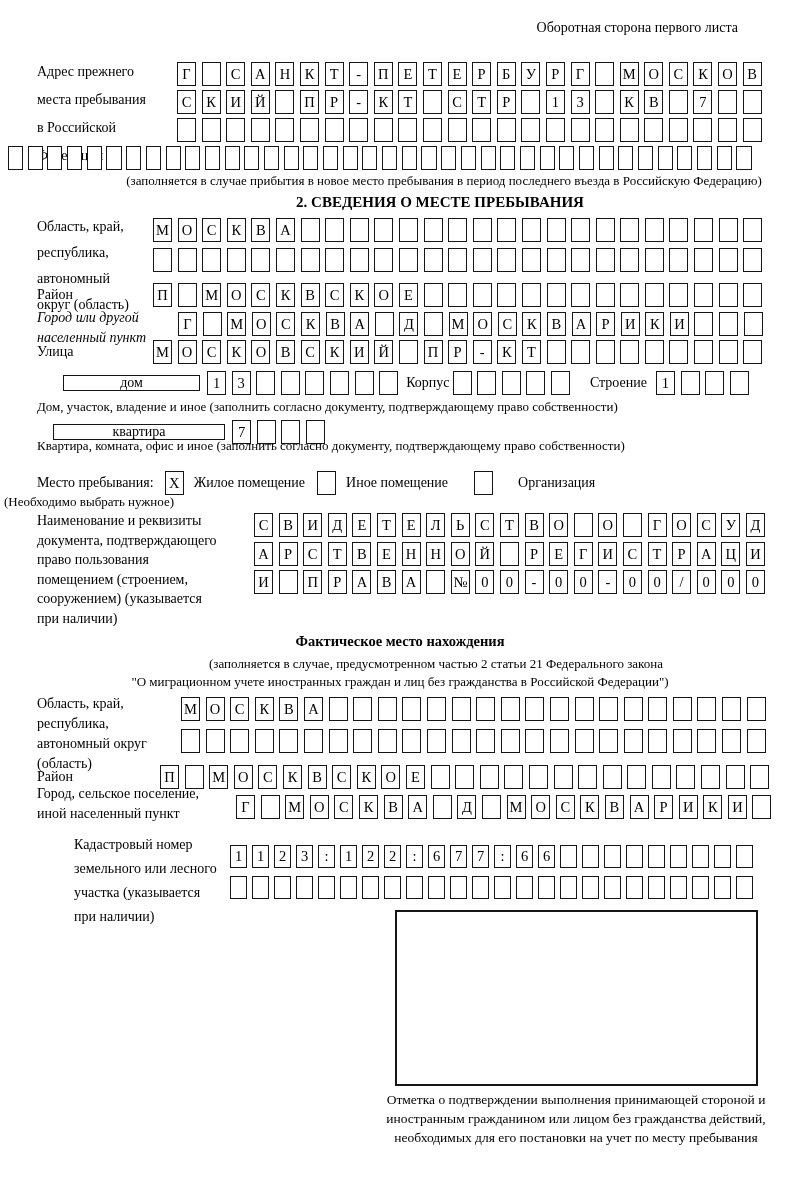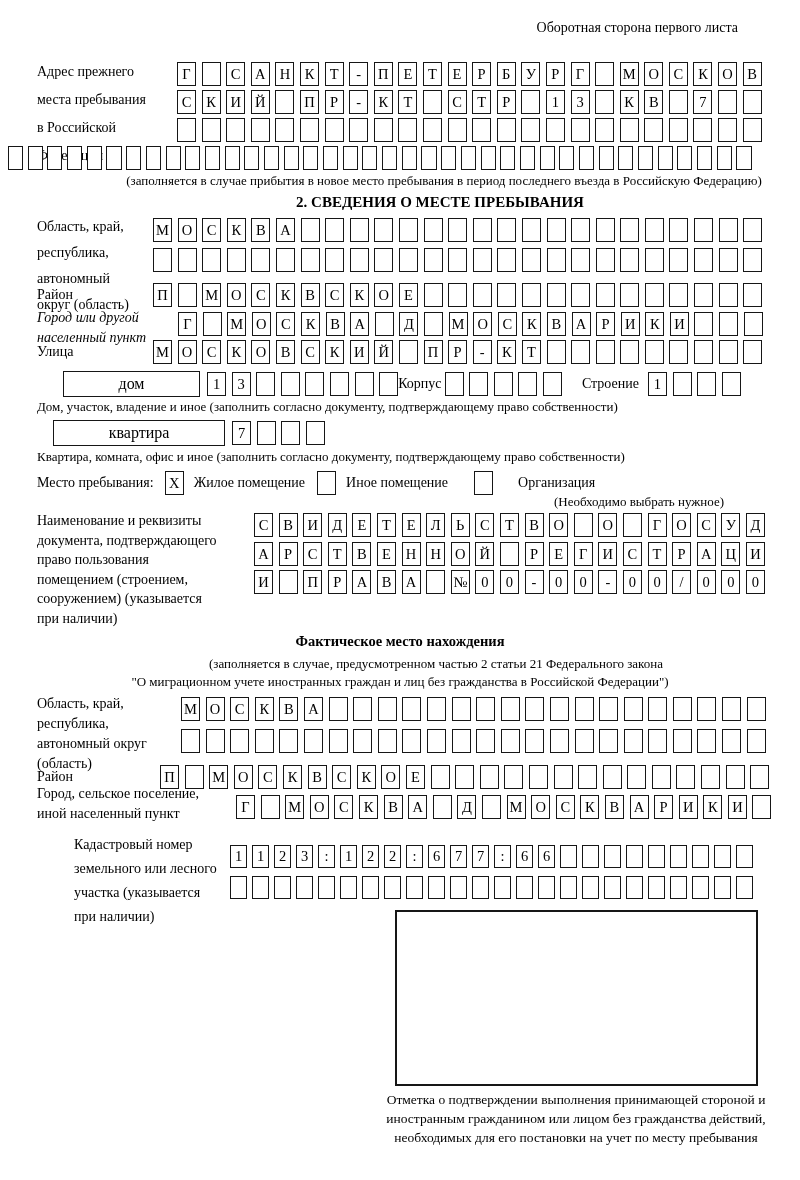--- a/index.html
+++ b/index.html
@@ -20,22 +20,22 @@
   .cells{display:flex;gap:5.6px;position:absolute;}
   .cell{flex:0 0 19px;width:19px;height:24px;box-sizing:border-box;
         border:1.5px solid #161616;display:flex;align-items:center;justify-content:center;
         font-size:14.5px;line-height:1;background:#fff;}
   .cells.sm{gap:4.6px;}
   .cells.sm .cell{flex-basis:15.1px;width:15.1px;}
   .cells.mid{gap:5px;}
   .cells.mid .cell{flex-basis:17px;width:17px;height:23px;}
   .inline-row{position:absolute;display:flex;align-items:center;}
   .inline-row .cells{position:static;}
-  .pbox{border:1.5px solid #161616;box-sizing:border-box;height:26px;
-        display:flex;align-items:center;justify-content:center;font-size:16px;}
+  .pbox{border:1.5px solid #161616;box-sizing:border-box;height:16px;
+        display:flex;align-items:center;justify-content:center;font-size:14px;}
   .ftext{font-size:14px;white-space:nowrap;}
   .stamp{position:absolute;border:2px solid #161616;background:#fff;box-sizing:border-box;}
   .caption{position:absolute;font-size:13.5px;line-height:19px;text-align:center;}
 </style>
 </head>
 <body>
 
 <div class="abs ftext" style="top:20px;right:62px;">Оборотная сторона первого листа</div>
 
 <div class="lbl lh28" style="left:37px;top:58px;">
@@ -325,21 +325,21 @@
   <div class="cells" style="margin-left:7px;">
       <span class="cell">1</span>
       <span class="cell">3</span>
       <span class="cell"></span>
       <span class="cell"></span>
       <span class="cell"></span>
       <span class="cell"></span>
       <span class="cell"></span>
       <span class="cell"></span>
     </div>
-  <span class="ftext" style="margin-left:0;">Корпус</span>
+  <span class="ftext" style="margin-left:8px;">Корпус</span>
   <div class="cells" style="margin-left:3px;">
       <span class="cell"></span>
       <span class="cell"></span>
       <span class="cell"></span>
       <span class="cell"></span>
       <span class="cell"></span>
     </div>
   <span class="ftext" style="margin-left:20px;">Строение</span>
   <div class="cells" style="margin-left:9px;">
       <span class="cell">1</span>
@@ -352,32 +352,32 @@
 
 <div class="inline-row" style="left:53px;top:420px;">
   <div class="pbox" style="width:172px;">квартира</div>
   <div class="cells" style="margin-left:7px;">
       <span class="cell">7</span>
       <span class="cell"></span>
       <span class="cell"></span>
       <span class="cell"></span>
     </div>
 </div>
-<div class="abs note" style="left:37px;top:449px;">Квартира, комната, офис и иное (заполнить согласно документу, подтверждающему право собственности)</div>
+<div class="abs note" style="left:37px;top:438px;">Квартира, комната, офис и иное (заполнить согласно документу, подтверждающему право собственности)</div>
 
 <div class="inline-row" style="left:37px;top:471px;">
   <span class="ftext">Место пребывания:</span>
   <span class="cell" style="margin-left:11px;">X</span>
   <span class="ftext" style="margin-left:10px;">Жилое помещение</span>
   <span class="cell" style="margin-left:12px;"></span>
   <span class="ftext" style="margin-left:10px;">Иное помещение</span>
   <span class="cell" style="margin-left:26px;"></span>
   <span class="ftext" style="margin-left:25px;">Организация</span>
 </div>
-<div class="abs note" style="left:12px;width:712px;top:494px;text-align:right;">(Необходимо выбрать нужное)</div>
+<div class="abs note" style="left:4px;width:712px;top:494px;text-align:left;">(Необходимо выбрать нужное)</div>
 
 <div class="lbl lh19" style="left:37px;top:511px;">
   <div>Наименование и реквизиты</div>
   <div>документа, подтверждающего</div>
   <div>право пользования</div>
   <div>помещением (строением,</div>
   <div>сооружением) (указывается</div>
   <div>при наличии)</div>
 </div>
 <div class="cells" style="left:254px;top:513px;">

